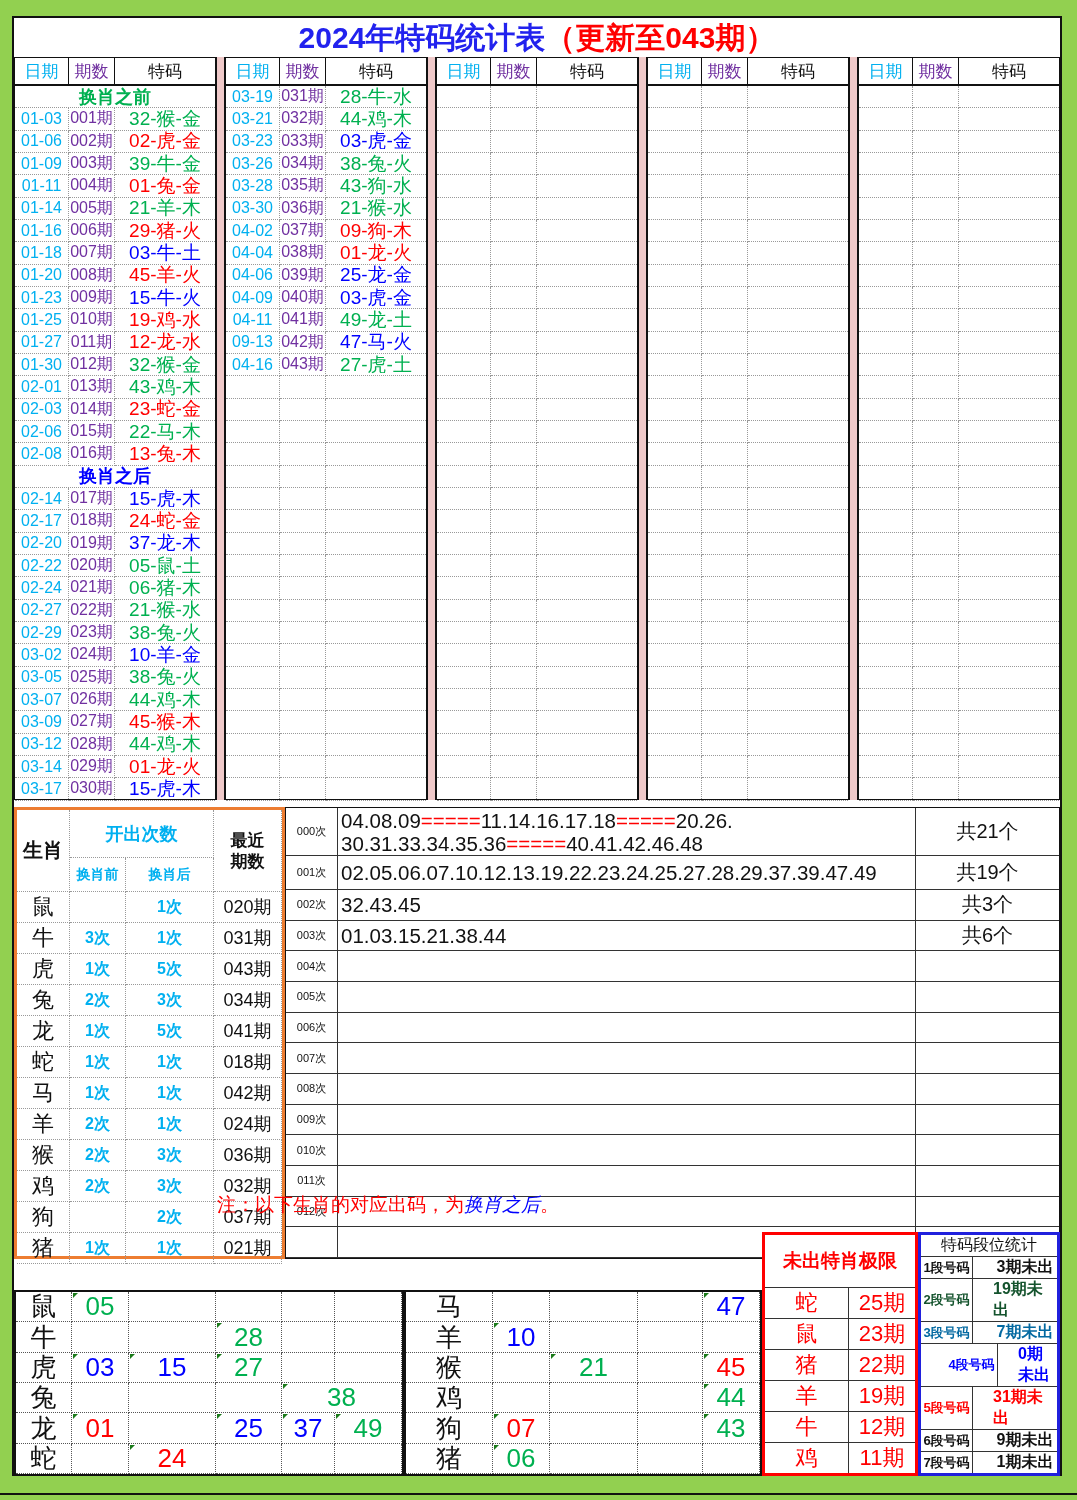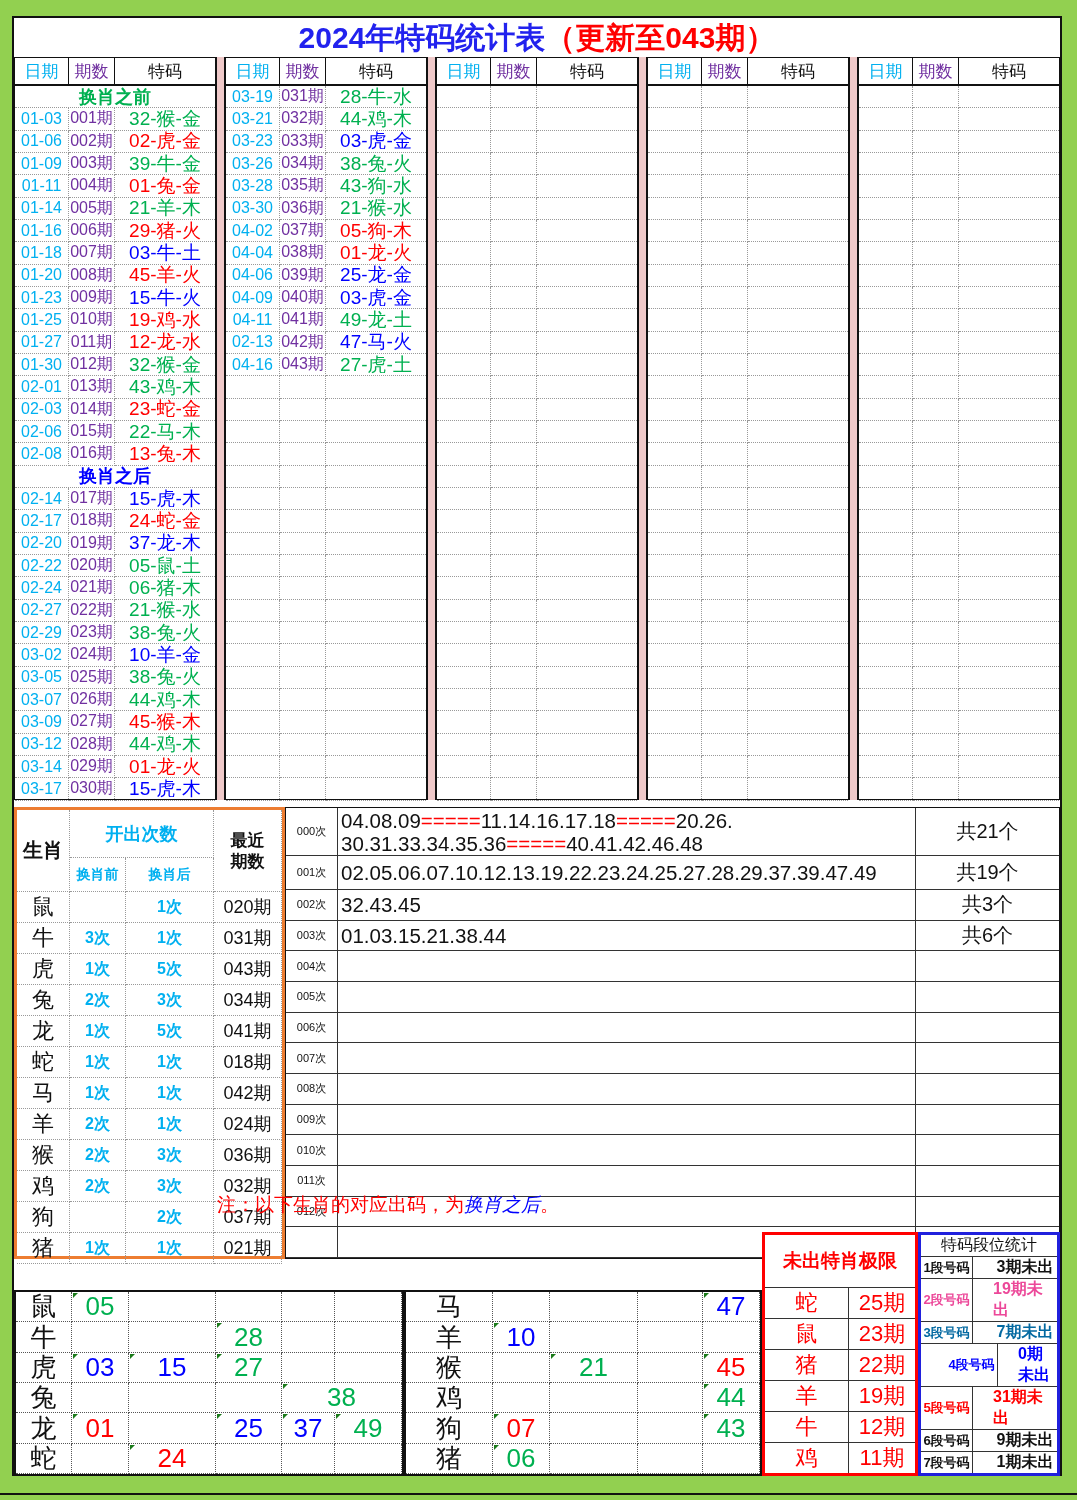--- a/index.html
+++ b/index.html
@@ -298,21 +298,21 @@
           <div class="tc code c-green">43-狗-水</div>
         </div>
         <div class="trow">
           <div class="tc date c-cyan">03-30</div>
           <div class="tc period c-purple">036期</div>
           <div class="tc code c-green">21-猴-水</div>
         </div>
         <div class="trow">
           <div class="tc date c-cyan">04-02</div>
           <div class="tc period c-purple">037期</div>
-          <div class="tc code c-red">05-狗-木</div>
+          <div class="tc code c-red">09-狗-木</div>
         </div>
         <div class="trow">
           <div class="tc date c-cyan">04-04</div>
           <div class="tc period c-purple">038期</div>
           <div class="tc code c-red">01-龙-火</div>
         </div>
         <div class="trow">
           <div class="tc date c-cyan">04-06</div>
           <div class="tc period c-purple">039期</div>
           <div class="tc code c-blue">25-龙-金</div>
@@ -321,21 +321,21 @@
           <div class="tc date c-cyan">04-09</div>
           <div class="tc period c-purple">040期</div>
           <div class="tc code c-blue">03-虎-金</div>
         </div>
         <div class="trow">
           <div class="tc date c-cyan">04-11</div>
           <div class="tc period c-purple">041期</div>
           <div class="tc code c-green">49-龙-土</div>
         </div>
         <div class="trow">
-          <div class="tc date c-cyan">02-13</div>
+          <div class="tc date c-cyan">09-13</div>
           <div class="tc period c-purple">042期</div>
           <div class="tc code c-blue">47-马-火</div>
         </div>
         <div class="trow">
           <div class="tc date c-cyan">04-16</div>
           <div class="tc period c-purple">043期</div>
           <div class="tc code c-green">27-虎-土</div>
         </div>
         <div class="trow">
           <div class="tc date"></div>
@@ -1154,21 +1154,21 @@
       </div>
   </div>
 
   <div id="segment-box">
     <div class="stitle">特码段位统计</div>
     <div class="sbody">
         <div class="srow" style="color: rgb(17, 17, 17);">
           <div class="gc slabel">1段号码</div>
           <div class="gc svalue">3期未出</div>
         </div>
-        <div class="srow" style="color: #ec4899;">
+        <div class="srow" style="color: #14532d;">
           <div class="gc slabel">2段号码</div>
           <div class="gc svalue">19期未出</div>
         </div>
         <div class="srow" style="color: #0369a1;">
           <div class="gc slabel">3段号码</div>
           <div class="gc svalue">7期未出</div>
         </div>
         <div class="srow" style="color: rgb(0, 0, 255); padding-left: 25px;">
           <div class="gc slabel">4段号码</div>
           <div class="gc svalue">0期未出</div>

